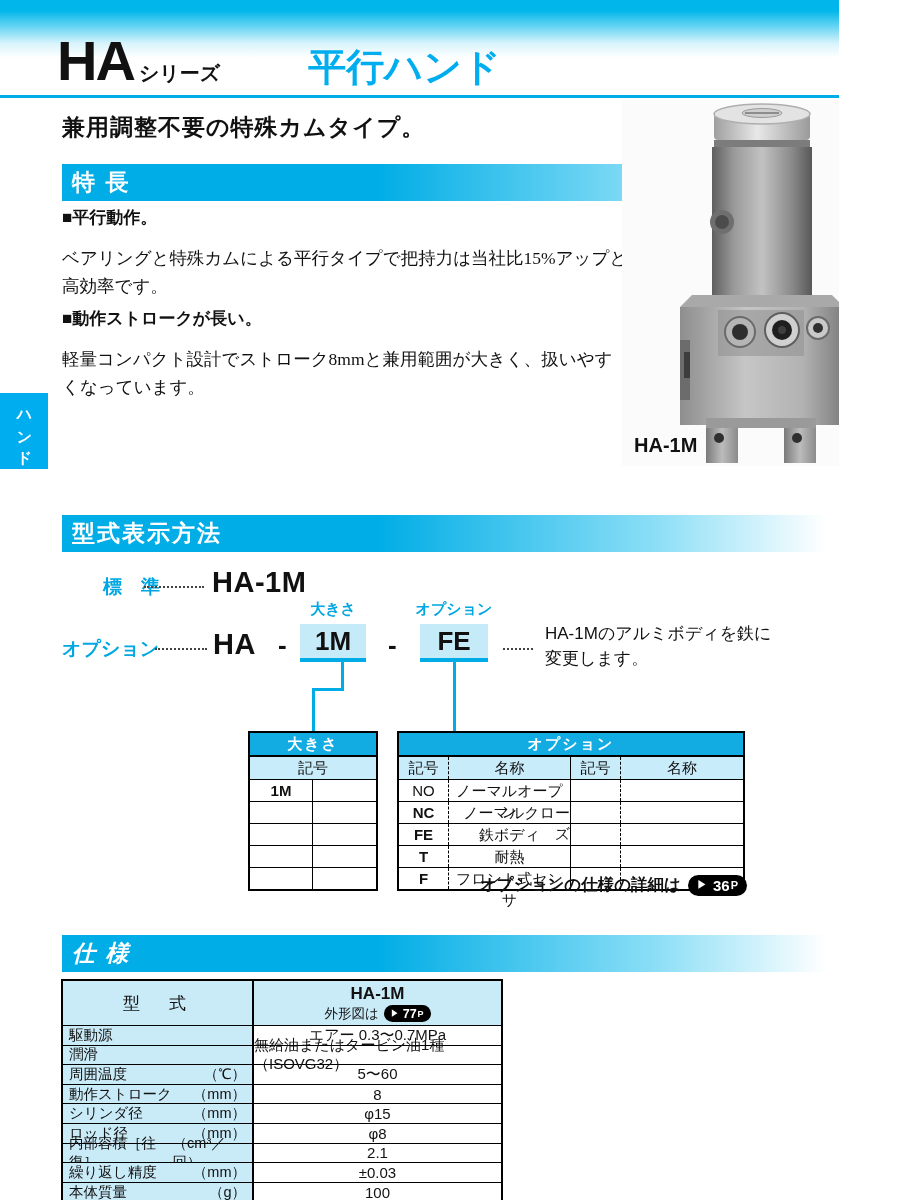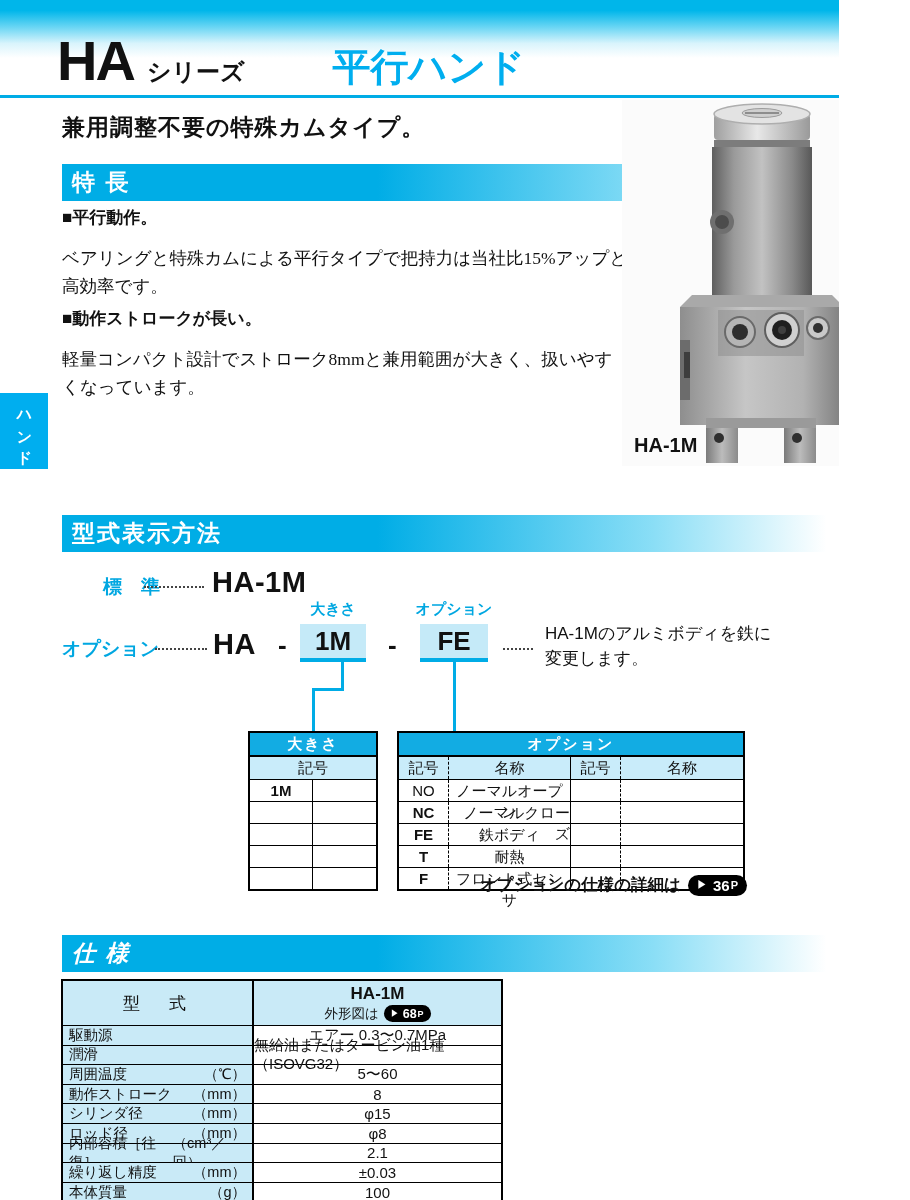--- a/index.html
+++ b/index.html
@@ -3,21 +3,21 @@
 <meta charset="utf-8">
 <style>
   html,body{margin:0;padding:0;background:#fff;}
   #canvas{position:relative;width:839px;height:1200px;background:#fff;overflow:hidden;
           font-family:"Liberation Sans",sans-serif;color:#111;}
   
   .top-band{position:absolute;top:0;left:0;width:910px;height:58px;
     background:linear-gradient(to bottom,#00b6ea 0%,#00b6ea 18%,#6ed7f4 48%,#d9f4fc 75%,#ffffff 100%);}
   .title-row{position:absolute;top:33px;left:57px;display:flex;align-items:baseline;}
   .ha-code{font-size:56px;font-weight:bold;letter-spacing:-2px;line-height:1;}
-  .ha-suffix{font-size:24px;font-weight:bold;margin-left:13px;}
+  .ha-suffix{font-size:20px;font-weight:bold;margin-left:5px;}
   .ha-title{font-size:38px;font-weight:bold;color:#00aeef;margin-left:88px;line-height:1;
             text-shadow:0 0 2px #fff;}
   .title-rule{position:absolute;top:95px;left:0;width:910px;height:3px;background:#00ace6;}
   .headline{position:absolute;top:112px;left:62px;font-size:23px;font-weight:bold;letter-spacing:1px;}
   
   .section-bar{position:absolute;left:62px;width:788px;height:37px;box-sizing:border-box;
     background:linear-gradient(to right,#00ade6 0%,#00ade6 40%,#8adef6 75%,#ffffff 97%);
     color:#fff;font-size:23px;font-weight:bold;line-height:37px;padding-left:10px;letter-spacing:2px;}
   
   .feat-title{position:absolute;left:62px;font-size:17px;font-weight:bold;}
@@ -265,21 +265,21 @@
 
   <div class="spec-table">
     <div class="spec-head">
       <div class="left">型　式</div>
       <div class="right">
         <div class="model">HA-1M</div>
         <div class="subrow">
           <span>外形図は</span>
           <span class="pill small">
             <span class="arr">▶</span>
-            <span class="num">68</span>
+            <span class="num">77</span>
             <span class="suf">P</span>
           </span>
         </div>
       </div>
     </div>
     <div class="spec-row">
       <div class="left">
           <span>駆動源</span>
           <span></span>
         </div>

